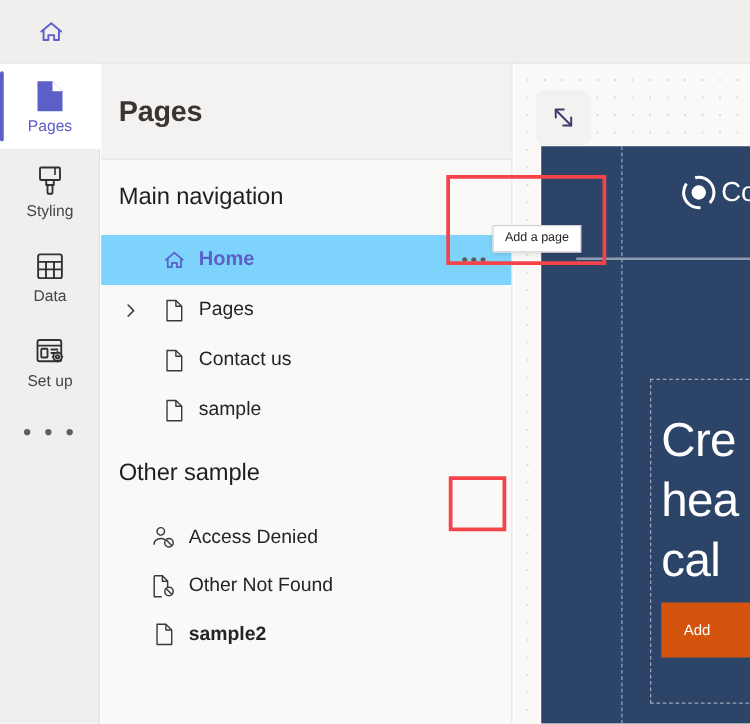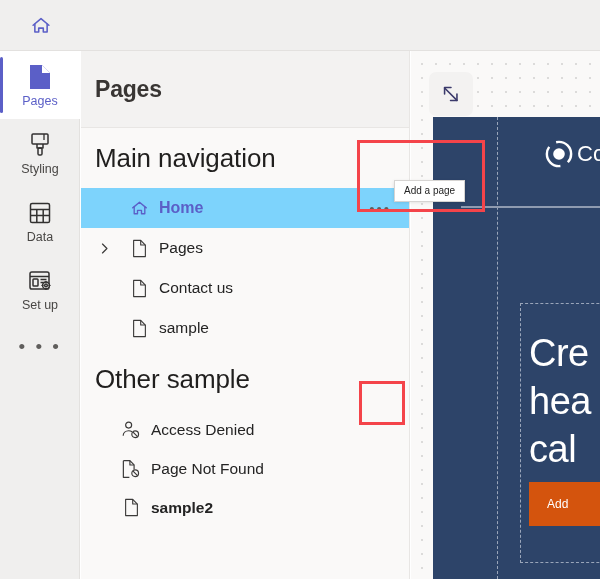--- a/index.html
+++ b/index.html
@@ -90,21 +90,21 @@
     letter-spacing: -0.2px;
   }
 
   .section-head {
     position: relative;
     height: 60px;
     display: flex; align-items: center;
     padding-left: 14px;
   }
   .section-title {
-    font-size: 26px;
+    font-size: 19px;
     color: #201f1e;
     letter-spacing: -0.1px;
   }
   .add-btn {
     position: absolute;
     width: 34px; height: 34px;
     display: flex; align-items: center; justify-content: center;
     cursor: pointer;
   }
   .add-btn svg { display: block; }
@@ -393,21 +393,21 @@
     <div class="nav-row" style="height:39px;">
       <span class="row-ico" style="left:40px;">
         <svg width="20" height="20" viewBox="0 0 22 22" fill="none" stroke="#3b3a39" stroke-width="1.3" stroke-linejoin="round">
           <path d="M2.6 1.8h7.2l4.6 4.6v5.2"></path>
           <path d="M2.6 1.8v18.4h6.6"></path>
           <path d="M9.8 1.8v4.8h4.6"></path>
           <circle cx="15.6" cy="15.6" r="3.7"></circle>
           <path d="M13 13 18.2 18.2"></path>
         </svg>
       </span>
-      <span class="row-label" style="left:70px;">Page Not Found</span>
+      <span class="row-label" style="left:70px;">Other Not Found</span>
     </div>
 
     <div class="nav-row" style="height:39px;font-weight:bold;">
       <span class="row-ico" style="left:40px;">
         <svg width="17" height="19" viewBox="0 0 18 22" fill="none" stroke="#3b3a39" stroke-width="1.3" stroke-linejoin="round">
           <path d="M2.2 1.6h8.2l5.4 5.4v13.4H2.2z"></path>
           <path d="M10.4 1.6V7h5.4"></path>
         </svg>
       </span>
       <span class="row-label" style="left:70px;">sample2</span>

